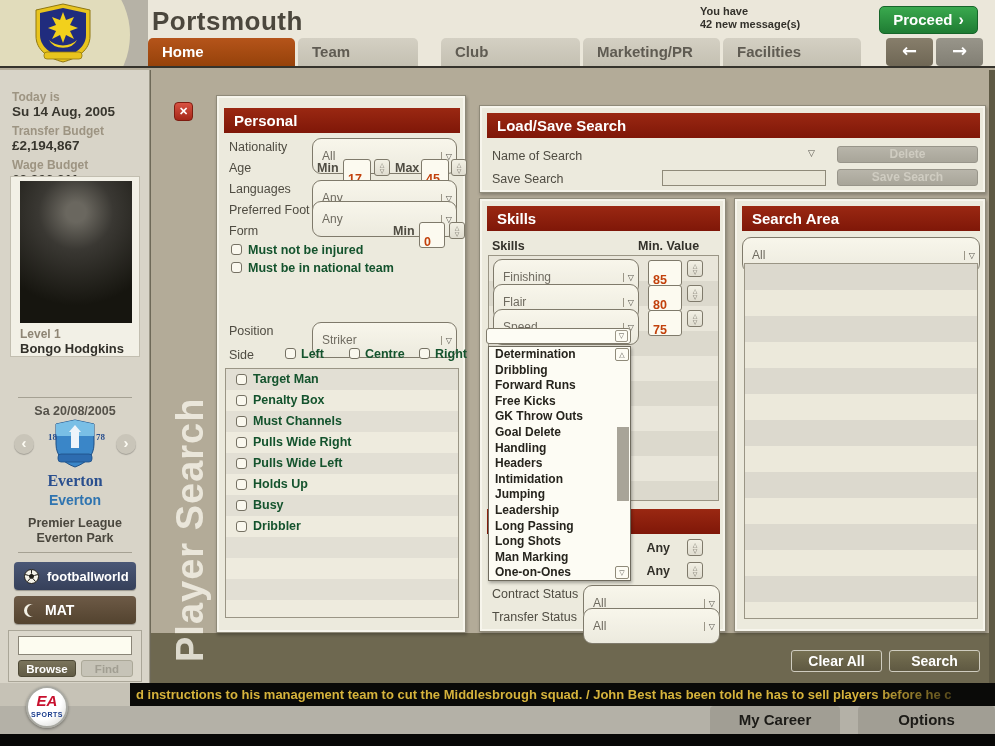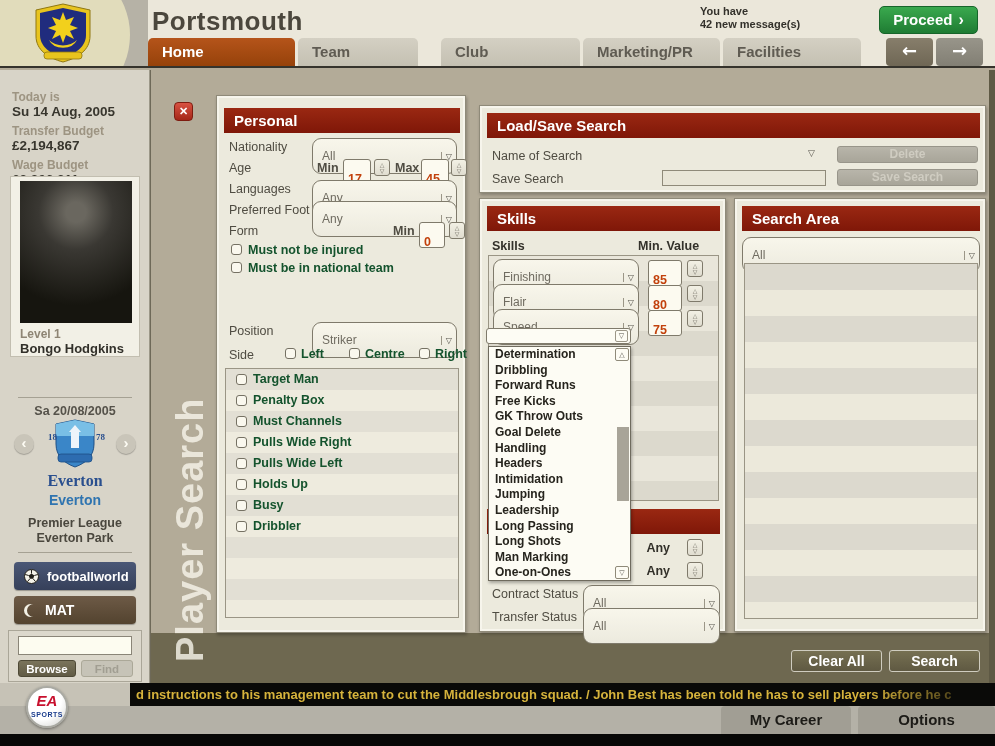--- a/index.html
+++ b/index.html
@@ -407,21 +407,21 @@
   </div>
 
   <div class="ticker">
     <div class="ticker-black">
       <div class="ticker-text">d instructions to his management team to cut the Middlesbrough squad.   /   John Best has been told he has to sell players before he c</div>
       <div class="ticker-fade"></div>
     </div>
   </div>
 
   <div class="footer-bar">
-    <div class="footer-tab" style="left:710px;width:130px;margin-left:11px;">My Career</div>
+    <div class="footer-tab" style="left:710px;width:130px;">My Career</div>
     <div class="footer-tab" style="left:858px;width:137px;">Options</div>
   </div>
   <div class="bottom-black"></div>
   <div class="ea-logo">
     <div class="ea-top">EA</div>
     <div class="ea-bottom">SPORTS</div>
   </div>
 
 </div>
 

